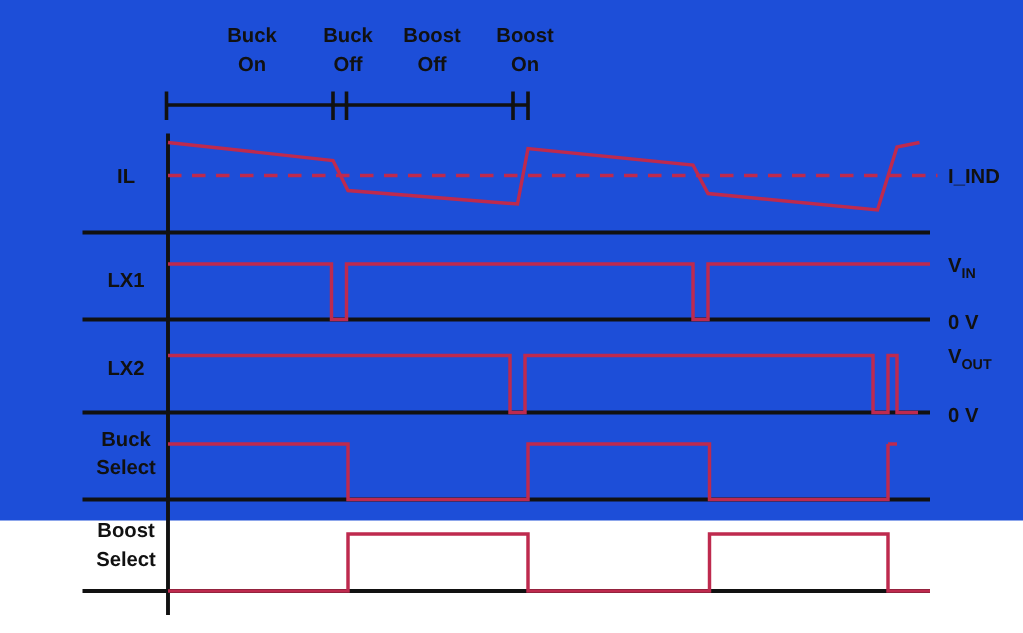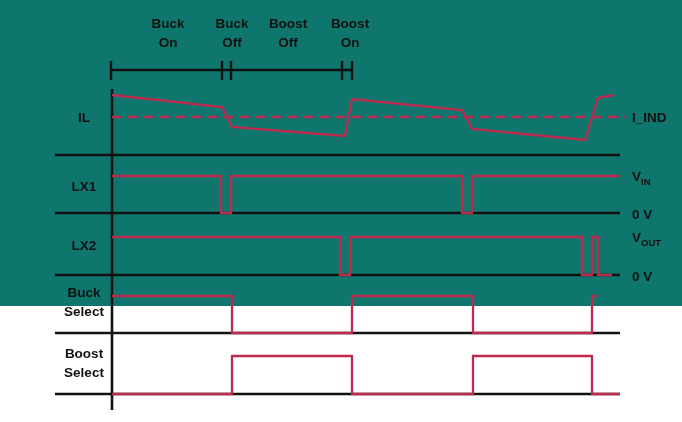--- a/index.html
+++ b/index.html
@@ -9,22 +9,22 @@
   }
   body {
     width: 682px;
     height: 422px;
     font-family: "Liberation Sans", sans-serif;
     overflow: hidden;
   }
   #diagram-root {
     position: relative;
     width: 682px;
-    height: 306px;
-    background: #0f766e;
+    height: 347px;
+    background: #1d4ed8;
   }
   svg#timing-svg {
     position: absolute;
     left: 0;
     top: 0;
     width: 682px;
     height: 422px;
   }
   .phase-label {
     font-size: 13.5px;

